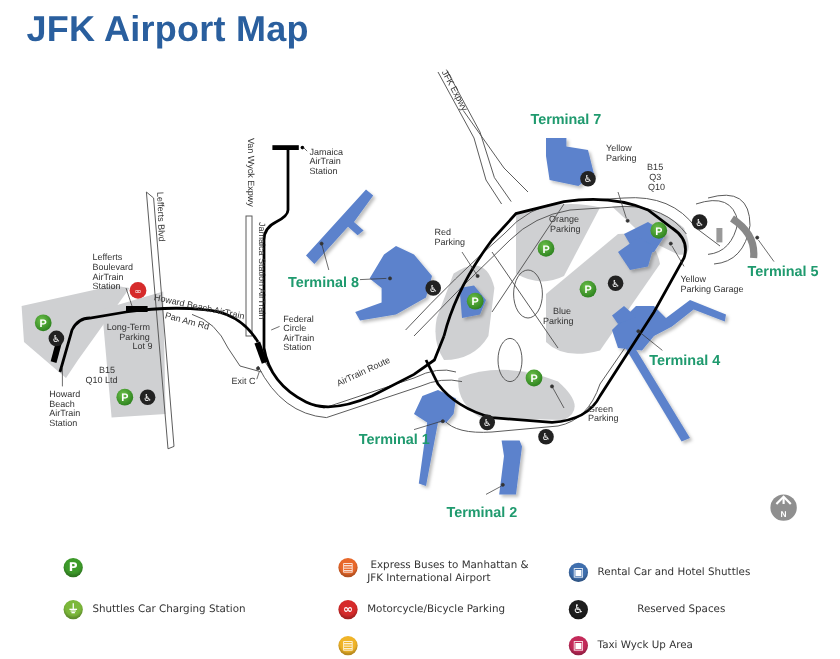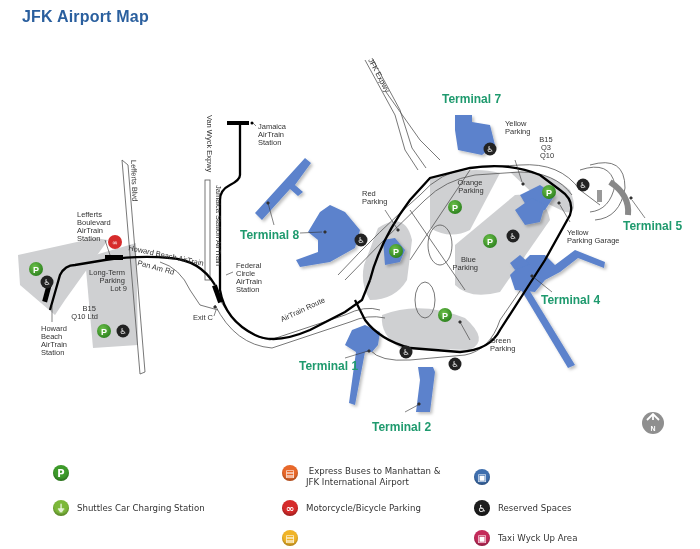--- a/index.html
+++ b/index.html
@@ -1,17 +1,17 @@
 <!DOCTYPE html>
 <html><head>
 <meta charset="utf-8">
 <style>
   html, body { margin:0; padding:0; background:#ffffff; }
   body { width:700px; height:549px; position:relative; overflow:hidden; font-family:"Liberation Sans", sans-serif; }
-  .title { position:absolute; left:22px; top:8px; font-size:16px; font-weight:bold; color:#2a5f9e; letter-spacing:0.2px; font-family:"Liberation Sans", sans-serif; }
+  .title { position:absolute; left:22px; top:8px; font-size:30px; font-weight:bold; color:#2a5f9e; letter-spacing:0.2px; font-family:"Liberation Sans", sans-serif; }
   svg.map { position:absolute; left:0; top:0; }
   .lbl { font-family:"Liberation Sans", sans-serif; font-size:7.5px; fill:#333; }
   .tlbl { font-family:"Liberation Sans", sans-serif; font-size:12px; font-weight:bold; fill:#1f9a6e; }
   .road { fill:none; stroke:#555; stroke-width:0.8; }
   .legend { position:absolute; left:0; top:460px; width:700px; height:89px; }
   .lg-item { position:absolute; display:flex; align-items:flex-start; font-family:"DejaVu Sans", sans-serif; font-size:8.6px; color:#333; line-height:11px; }
   .lg-icon { width:16px; height:16px; border-radius:50%; margin-right:8px; flex:0 0 16px; display:flex; align-items:center; justify-content:center; color:#fff; font-weight:bold; font-size:10px; box-shadow: inset 0 -2px 2px rgba(0,0,0,0.25); }
   .lg-text { padding-top:1px; }
 </style>
 </head>
@@ -299,22 +299,23 @@
   <div class="lg-item" style="left:282px; top:40px;">
     <span class="lg-icon" style="background:#d62b2b;">∞</span>
     <span class="lg-text" style="padding-top:3px;">Motorcycle/Bicycle Parking</span>
   </div>
   <div class="lg-item" style="left:282px; top:70px;">
     <span class="lg-icon" style="background:#f0b428;">▤</span>
     <span class="lg-text" style="padding-top:3px;margin-top:24px;">NYC Transit Buses</span>
   </div>
   <div class="lg-item" style="left:474px; top:9px;">
     <span class="lg-icon" style="background:#3f6fae;">▣</span>
+    <span class="lg-text" style="padding-top:3px;">Rental Car and Hotel Shuttles</span>
   </div>
   <div class="lg-item" style="left:474px; top:40px;">
     <span class="lg-icon" style="background:#1e1e1e;">♿</span>
-    <span class="lg-text" style="padding-top:3px;">Reserved Spaces</span>
+    <span class="lg-text" style="padding-top:3px;margin-left:33px;">Reserved Spaces</span>
   </div>
   <div class="lg-item" style="left:474px; top:70px;">
     <span class="lg-icon" style="background:#c42a5a;">▣</span>
     <span class="lg-text" style="padding-top:3px;">Taxi Wyck Up Area</span>
   </div>
 </div>
 
 </body></html>

